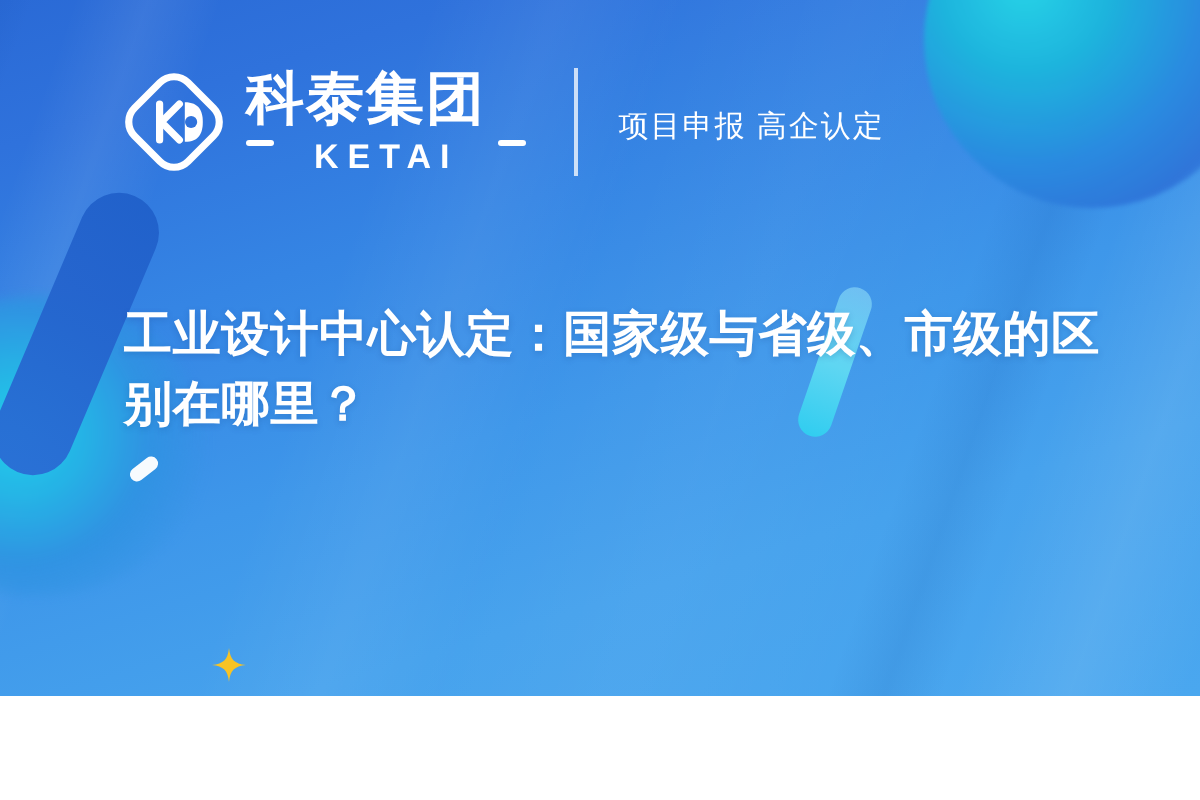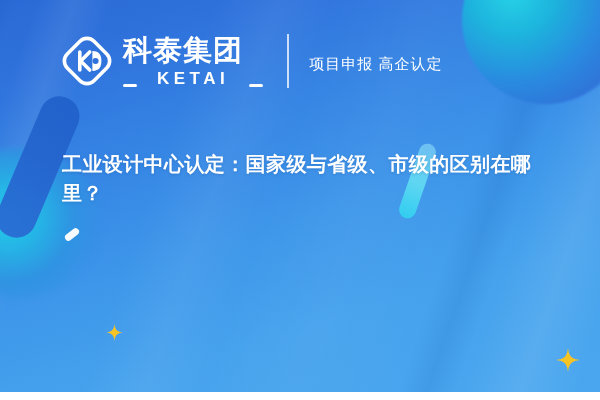--- a/index.html
+++ b/index.html
@@ -3,21 +3,21 @@
 <meta charset="utf-8">
 <style>
   * { margin:0; padding:0; box-sizing:border-box; }
   html, body {
     width:600px; height:400px;
     font-family:"Liberation Sans", sans-serif;
     overflow:hidden;
   }
   #banner {
     position:relative;
-    width:600px; height:392px;
+    width:600px; height:348px;
     overflow:hidden;
     background:linear-gradient(163deg,
         #2a6ad6 0%,
         #2f72dc 14%,
         #3585e4 34%,
         #3e97ea 55%,
         #46a2ed 74%,
         #4aa7ef 100%);
   }
 
@@ -101,21 +101,21 @@
   }
   .logo-block { display:flex; align-items:center; }
   .logo-mark { width:54px; height:54px; flex:0 0 54px; }
   .logo-words { margin-left:9px; }
   .logo-cn {
     font-family:"Liberation Sans", sans-serif;
     font-size:29px; font-weight:700; color:#ffffff;
     letter-spacing:1px; line-height:1; white-space:nowrap;
   }
   .logo-en-row {
-    display:flex; align-items:flex-end; gap:20px;
+    display:flex; align-items:flex-start; gap:20px;
     margin-top:5px; justify-content:center;
   }
   .logo-en-bar { width:14px; height:3px; background:#fff; border-radius:2px; }
   .logo-en {
     font-size:17px; font-weight:700; color:#ffffff;
     letter-spacing:4.5px; line-height:1;
   }
 
   .divider {
     width:2px; height:54px;
@@ -133,21 +133,21 @@
     font-size:15px; font-weight:400; line-height:1.1;
     letter-spacing:1px; white-space:nowrap;
   }
 
   
   .title {
     position:absolute;
     top:150px; left:62px;
     width:500px;
     color:#ffffff;
-    font-size:20px;
+    font-size:24px;
     font-weight:700;
     line-height:1.46;
     letter-spacing:0.4px;
     text-shadow:0 1px 3px rgba(16,60,130,0.22);
   }
 </style>
 </head>
 <body>
 
 <div id="banner">

